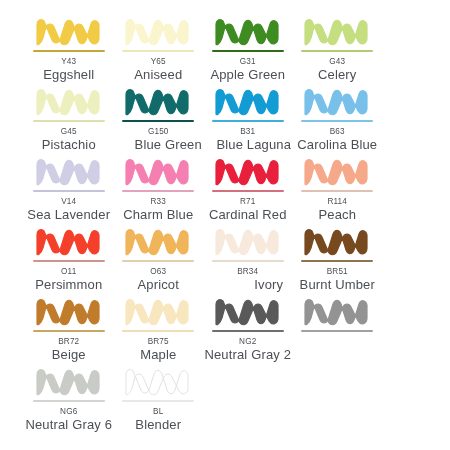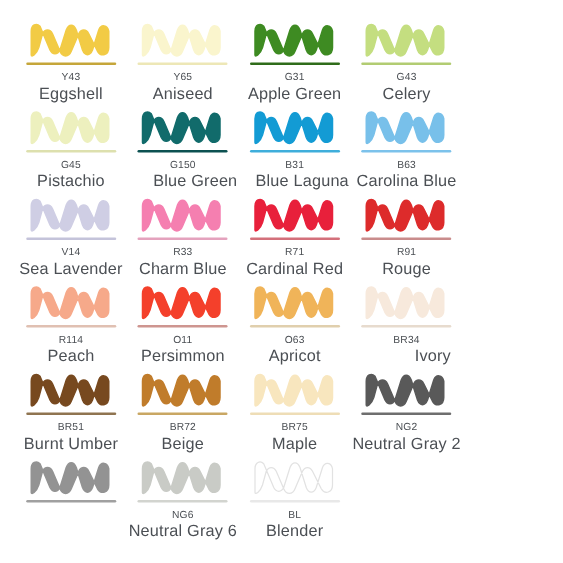--- a/index.html
+++ b/index.html
@@ -15,21 +15,21 @@
   }
   #chart-root {
     position: relative;
     width: 450px;
     height: 450px;
     background: #ffffff;
     box-sizing: border-box;
   }
   .swatch-grid {
     position: absolute;
-    left: 4px;
+    left: 16px;
     top: 0;
     width: 374px;
     height: 450px;
     display: grid;
     grid-template-columns: repeat(4, 1fr);
     grid-template-rows: repeat(6, 1fr);
     padding: 14px 8px 16px 8px;
     box-sizing: border-box;
   }
   .swatch-cell {
@@ -211,32 +211,20 @@
           <div class="underline" style="background: rgb(211, 112, 123);"></div>
         </div>
         <div class="label-block">
           <span class="code" style="color: rgb(75, 79, 84);">R71</span>
           <span class="name" style="color: rgb(75, 79, 84);">Cardinal Red</span>
         </div>
       </div>
       <div class="swatch-cell">
         <div class="mark-wrap">
           <svg class="mark-svg" viewBox="0 0 78 38">
-            <path d="M7,30 L7,11 C7,6 11,4 14,7 L22,26 C24,30 28,30 30,26 L35,10 C37,5 41,5 43,10 L48,26 C50,31 54,31 56,26 L61,10 C63,5 68,6 69,11 L69,24 C69,30 63,32 60,27 L53,13 C51,9 47,9 45,13 L39,27 C37,32 32,32 30,27 L24,13 C22,9 18,9 16,13 L13,24 C11,30 7,32 7,30 Z" fill="#DD2B2B" stroke="#DD2B2B" stroke-width="1.2" stroke-linejoin="round"></path>
-          </svg>
-          <div class="underline" style="background: rgb(201, 140, 140);"></div>
-        </div>
-        <div class="label-block">
-          <span class="code" style="color: rgb(75, 79, 84);">R91</span>
-          <span class="name" style="color: rgb(75, 79, 84);">Rouge</span>
-        </div>
-      </div>
-      <div class="swatch-cell">
-        <div class="mark-wrap">
-          <svg class="mark-svg" viewBox="0 0 78 38">
             <path d="M7,30 L7,11 C7,6 11,4 14,7 L22,26 C24,30 28,30 30,26 L35,10 C37,5 41,5 43,10 L48,26 C50,31 54,31 56,26 L61,10 C63,5 68,6 69,11 L69,24 C69,30 63,32 60,27 L53,13 C51,9 47,9 45,13 L39,27 C37,32 32,32 30,27 L24,13 C22,9 18,9 16,13 L13,24 C11,30 7,32 7,30 Z" fill="#F6A98A" stroke="#F6A98A" stroke-width="1.2" stroke-linejoin="round"></path>
           </svg>
           <div class="underline" style="background: rgb(224, 192, 178);"></div>
         </div>
         <div class="label-block">
           <span class="code" style="color: rgb(75, 79, 84);">R114</span>
           <span class="name" style="color: rgb(75, 79, 84);">Peach</span>
         </div>
       </div>
       <div class="swatch-cell">

